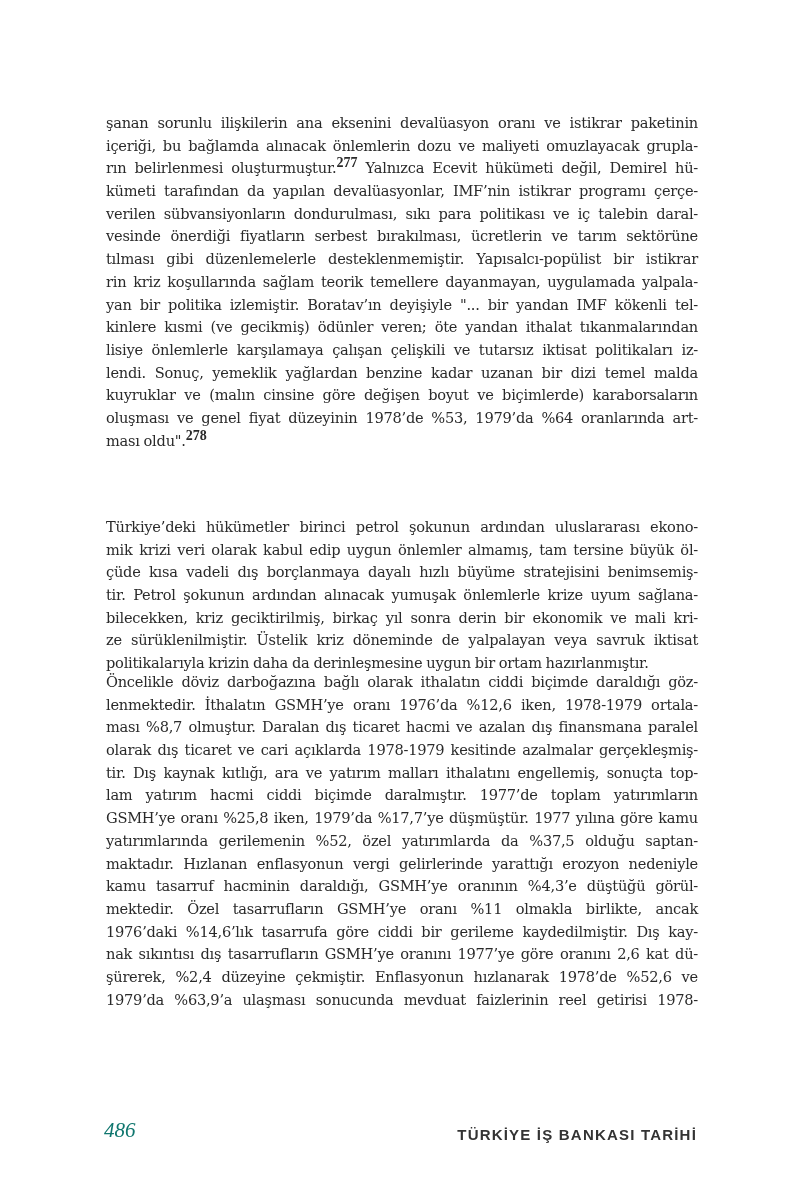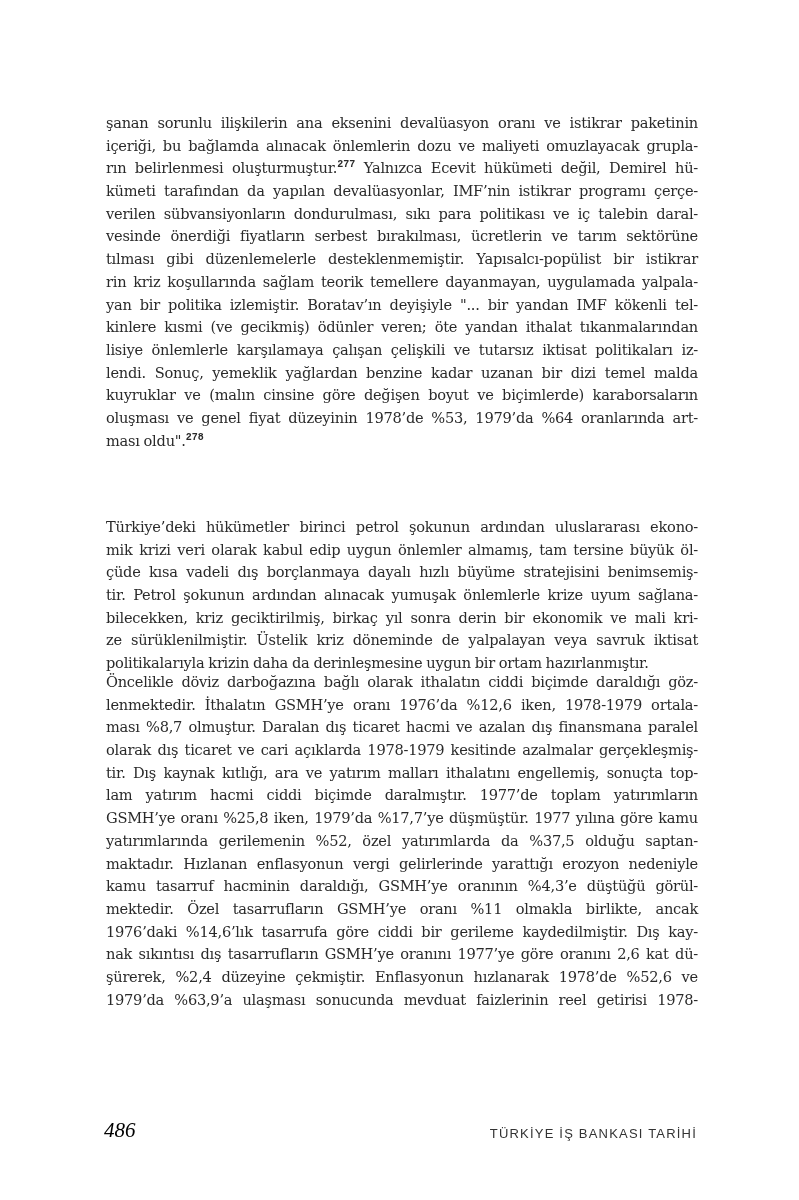--- a/index.html
+++ b/index.html
@@ -9,28 +9,28 @@
     position: absolute; left: 106px; width: 592px;
     font-family: "DejaVu Serif", "Liberation Serif", serif;
     font-size: 14.6px; line-height: 22.7px; color: #2a2a2a;
     text-align: justify; letter-spacing: -0.25px; word-spacing: -0.5px;
   }
   .line { display: block; white-space: nowrap; text-align-last: justify; text-align: justify; height: 22.7px; overflow: visible; }
   .line.last { text-align-last: left; }
   .para1 { top: 112px; }
   .para2 { top: 516px; }
   .para3 { top: 671px; }
-  sup.fn { font-family: Liberation Mono, monospace; font-weight: bold; font-size: 10px; vertical-align: 6px; line-height: 0; letter-spacing: 0; }
+  sup.fn { font-family: Liberation Serif, serif; font-weight: bold; font-size: 14px; vertical-align: 6px; line-height: 0; letter-spacing: 0; }
   .footer-page {
     position: absolute; left: 104px; top: 1118px;
-    font-family: "Liberation Serif", serif; font-style: italic; font-size: 21px; color: #000000;
+    font-family: "Liberation Serif", serif; font-style: italic; font-size: 21px; color: #0f766e;
   }
   .footer-title {
     position: absolute; right: 102px; top: 1126px;
-    font-family: "Liberation Sans", sans-serif; font-size: 13px; letter-spacing: 1.2px; color: #333; font-weight: normal;
+    font-family: "Liberation Sans", sans-serif; font-size: 15px; letter-spacing: 1.2px; color: #333; font-weight: bold;
   }
 </style>
 </head>
 <body>
 
 <div class="page">
 
   <div class="text-block para1">
     <span class="line">şanan sorunlu ilişkilerin ana eksenini devalüasyon oranı ve istikrar paketinin</span>
     <span class="line">içeriği, bu bağlamda alınacak önlemlerin dozu ve maliyeti omuzlayacak grupla-</span>

